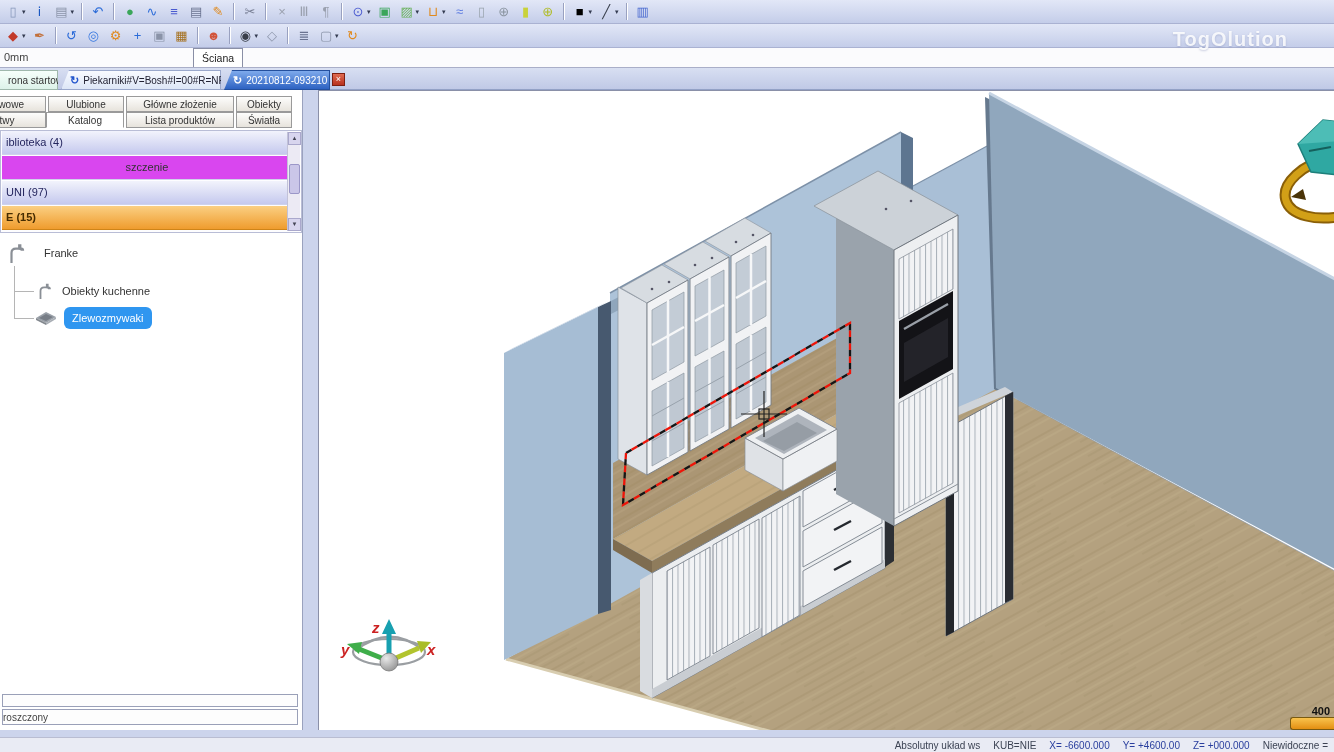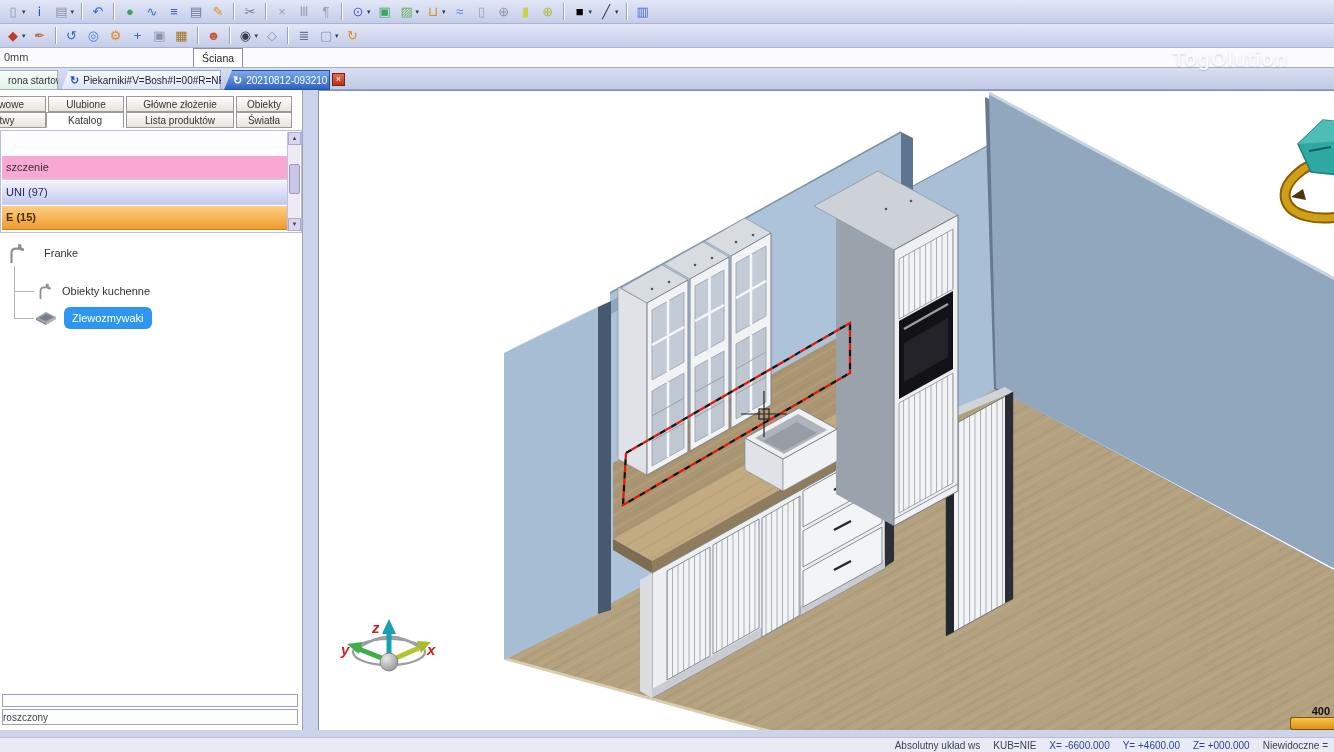--- a/index.html
+++ b/index.html
@@ -11,21 +11,21 @@
   .tbar { position:absolute; left:0; width:1334px; height:24px;
           background:linear-gradient(#e2e7f7,#c4cde9); border-bottom:1px solid #aab2d2;
           display:flex; align-items:center; padding-left:2px; }
   .t1 { top:0; } .t2 { top:24px; }
   .tb { display:inline-flex; align-items:center; height:20px; padding:0 2px; margin:0 1px; cursor:pointer; }
   .tg { font-size:13px; line-height:20px; width:16px; text-align:center; }
   .dd { font-size:7px; color:#333a50; margin-left:1px; }
   .tsep { width:0; height:17px; border-left:1px solid #99a1c0; border-right:1px solid #fff; margin:0 4px; }
   .watermark { position:absolute; top:28px; right:46px; color:rgba(255,255,255,.85);
                font-size:20px; font-weight:bold; letter-spacing:1px; z-index:6;
-               text-shadow:0 1px 2px rgba(110,120,170,.35); pointer-events:none;margin-top:20px; }
+               text-shadow:0 1px 2px rgba(110,120,170,.35); pointer-events:none; }
 
   
   .fieldrow { position:absolute; left:0; top:48px; width:1334px; height:20px; background:#fbfbfd;
               border-bottom:1px solid #a9aec8; }
   .offsetval { position:absolute; left:4px; top:3px; font-size:11px; color:#444; }
   .walltab { position:absolute; left:193px; top:0; height:19px; padding:3px 8px 0 8px; font-size:10.5px;
              color:#222; background:#fff; border:1px solid #8a8fa6; border-bottom:none; }
 
   
   .doctabs { position:absolute; left:0; top:68px; width:1334px; height:22px;
@@ -48,21 +48,21 @@
            border-right:1px solid #9aa2be; overflow:hidden; }
   .ptab { position:absolute; height:16px; font-size:10px; color:#333; text-align:center; line-height:15px;
           background:linear-gradient(#fdfdfc,#e7e3dc); border:1px solid #9a9a9a; cursor:pointer;
           white-space:nowrap; overflow:hidden; }
   .ptab.active { background:#fff; border-bottom:1px solid #fff; }
   .plist { position:absolute; left:0; top:40px; width:302px; height:103px; border:1px solid #b9bdd6;
            background:#fdfdff; }
   .pli { position:absolute; left:1px; width:286px; height:24px; font-size:11px; color:#24255e;
          line-height:23px; padding-left:4px; border-bottom:1px solid #cfd2ea; cursor:pointer;
          background:linear-gradient(#f2f3fc,#c5c9ee); white-space:nowrap; overflow:hidden; }
-  .pli.plain { background:#f9a8d4; color:#333; }
+  .pli.plain { background:#d946ef; color:#333;text-align:center; }
   .pli.orange { background:linear-gradient(#fbcf82,#ef9c2e); color:#462c00; font-weight:bold;
                 border-bottom:1px solid #cf8418; }
   .vscroll { position:absolute; right:1px; top:1px; width:13px; height:99px; background:#eceaf4;
              border-left:1px solid #c2c2d8; }
   .varr { position:absolute; left:0; width:13px; height:13px; background:#d8d5ee; border:1px solid #aaa8cc;
           font-size:6px; text-align:center; line-height:11px; color:#445; cursor:pointer; }
   .vthumb { position:absolute; left:1px; top:32px; width:11px; height:30px; background:#cac6e8;
             border:1px solid #9b97c8; border-radius:2px; cursor:pointer; }
   .trow { position:absolute; display:flex; align-items:center; font-size:11px; color:#333; cursor:pointer; }
   .tlabel.sel { background:#2f96f0; color:#fff; padding:5px 8px;border-radius:6px; }
@@ -261,20 +261,21 @@
     <div class="ptab" style="left:-32px;top:6px;width:78px">tawowe</div>
     <div class="ptab" style="left:48px;top:6px;width:76px">Ulubione</div>
     <div class="ptab" style="left:126px;top:6px;width:108px">Główne złożenie</div>
     <div class="ptab" style="left:236px;top:6px;width:56px">Obiekty</div>
     <div class="ptab" style="left:-32px;top:22px;width:78px">twy</div>
     <div class="ptab active" style="left:46px;top:22px;width:78px">Katalog</div>
     <div class="ptab" style="left:126px;top:22px;width:108px">Lista produktów</div>
     <div class="ptab" style="left:236px;top:22px;width:56px">Światła</div>
 
     <div class="plist">
+      <div class="pli" style="top:0">iblioteka (4)</div>
       <div class="pli plain" style="top:25px">szczenie</div>
       <div class="pli" style="top:50px">UNI (97)</div>
       <div class="pli orange" style="top:75px">E (15)</div>
       <div class="vscroll">
         <div class="varr" style="top:0">▲</div>
         <div class="vthumb"></div>
         <div class="varr" style="bottom:0">▼</div>
       </div>
     </div>
 

